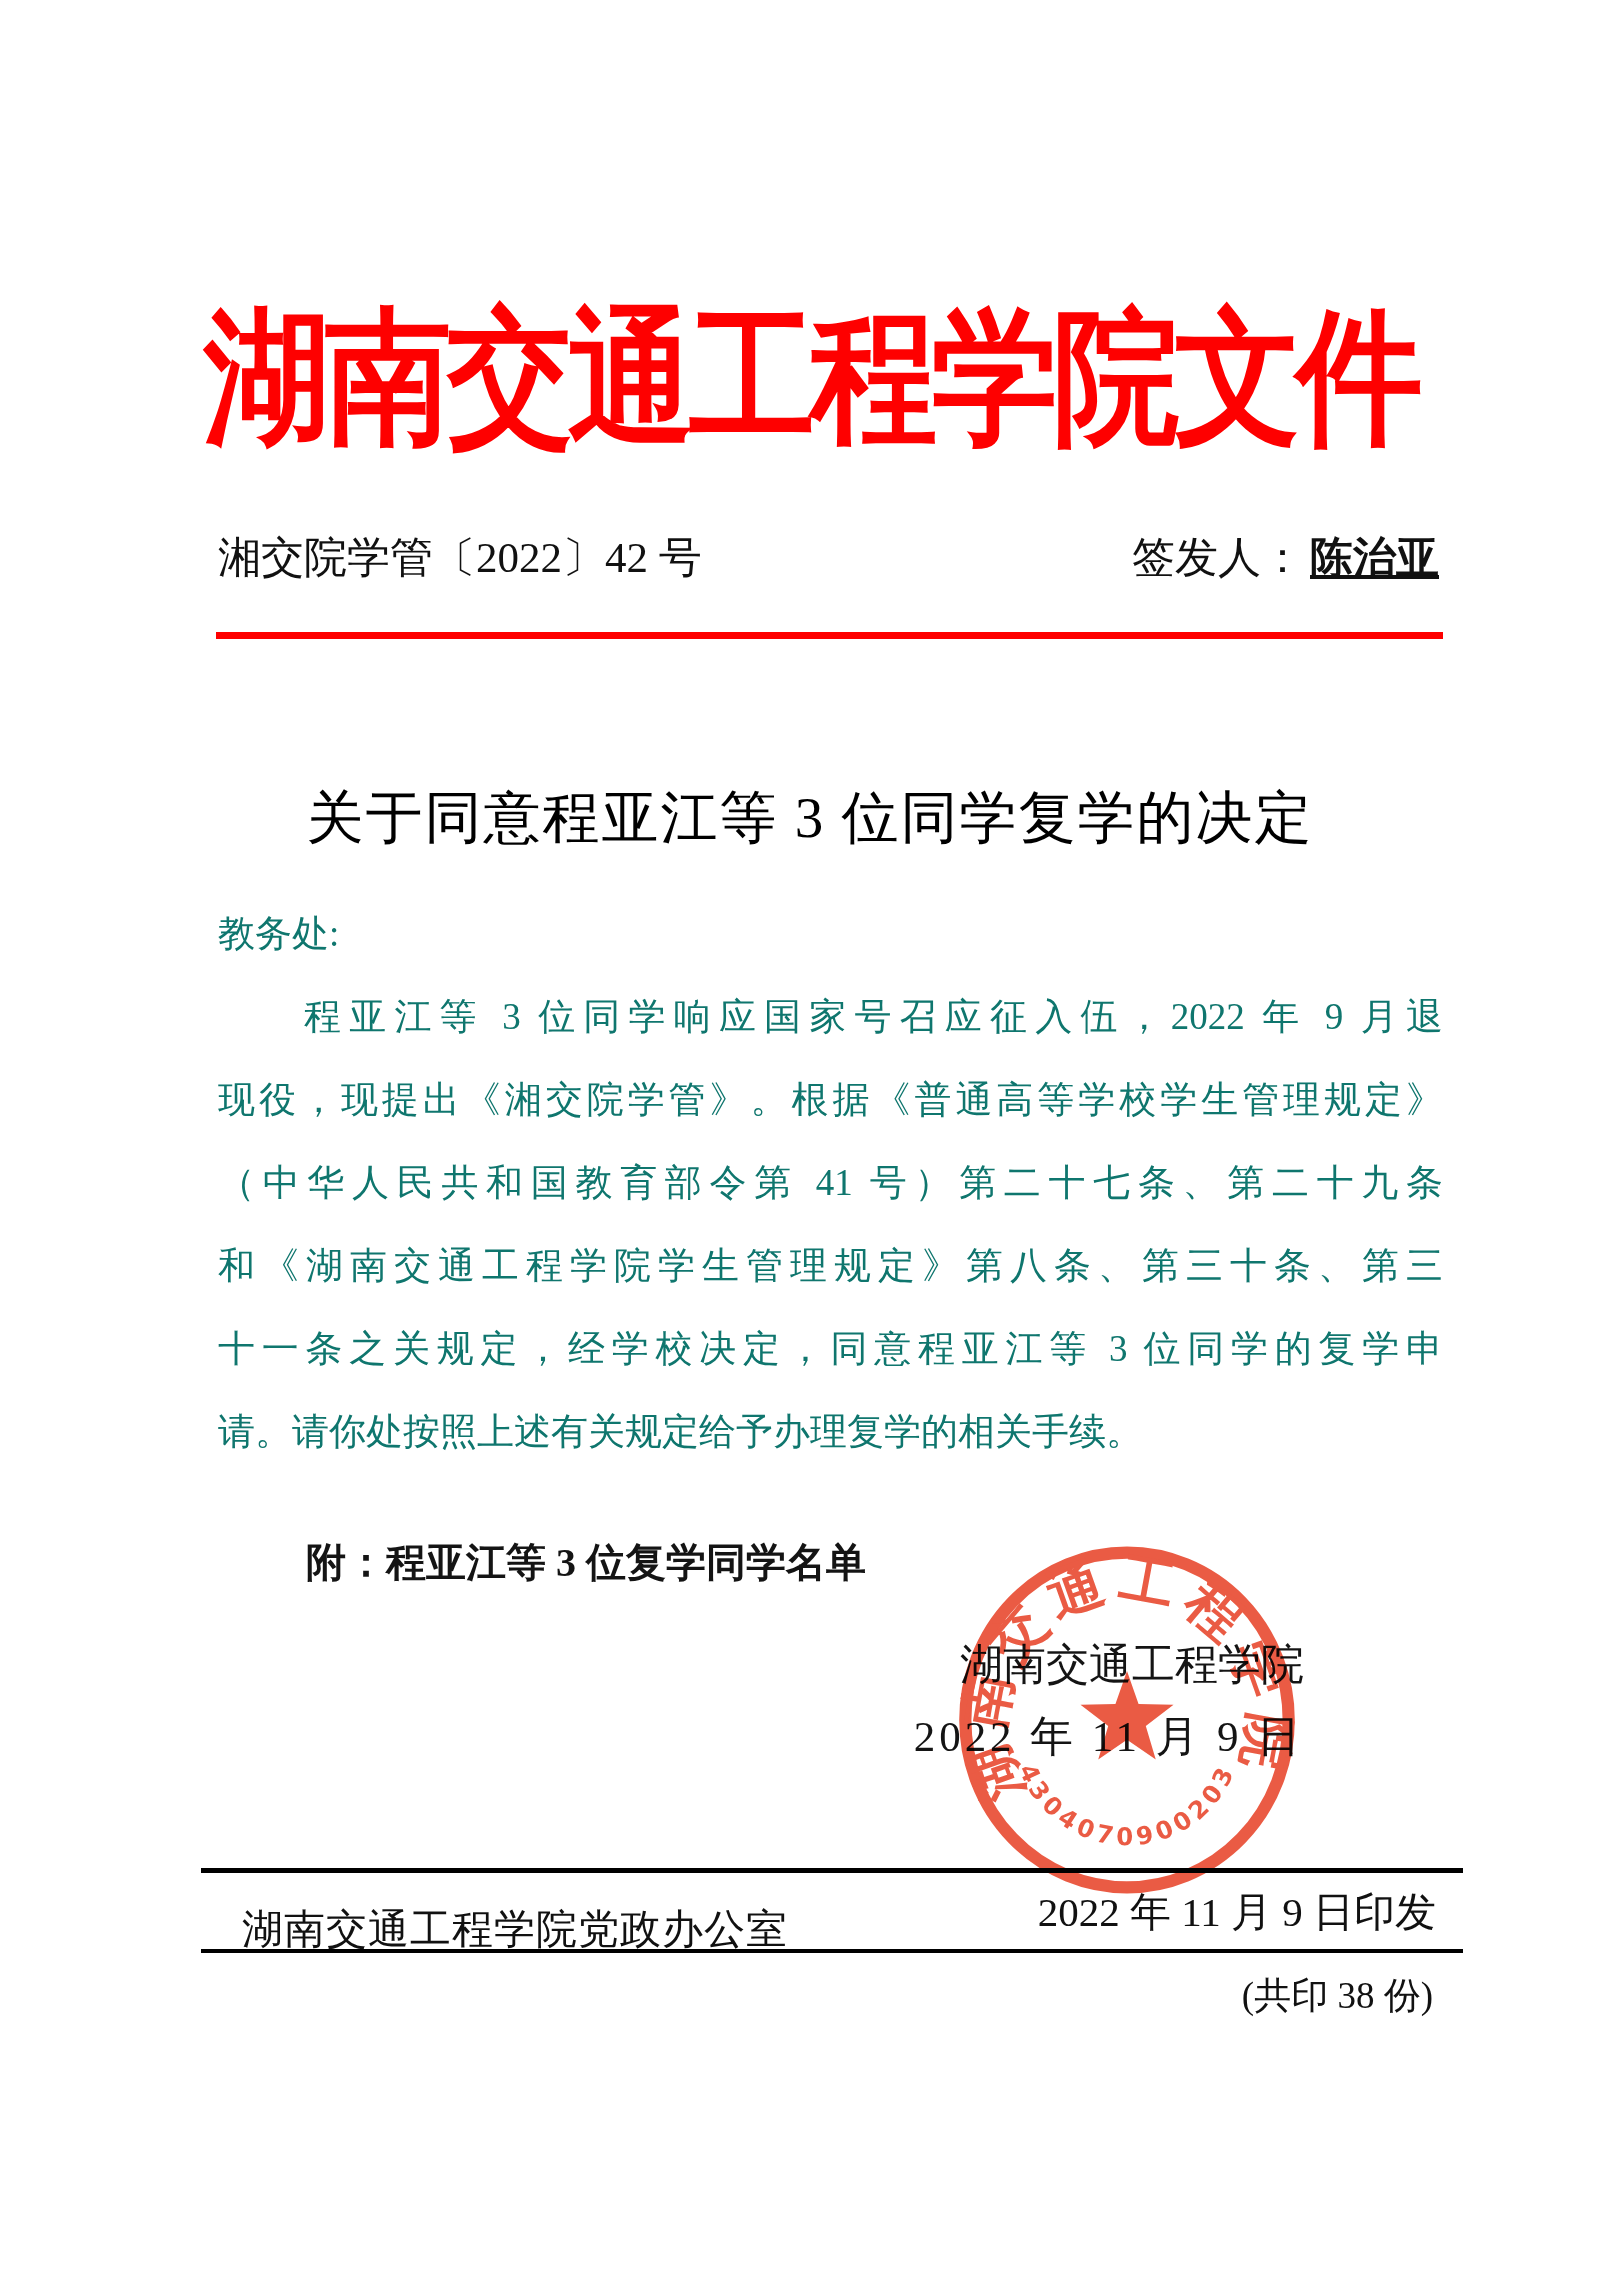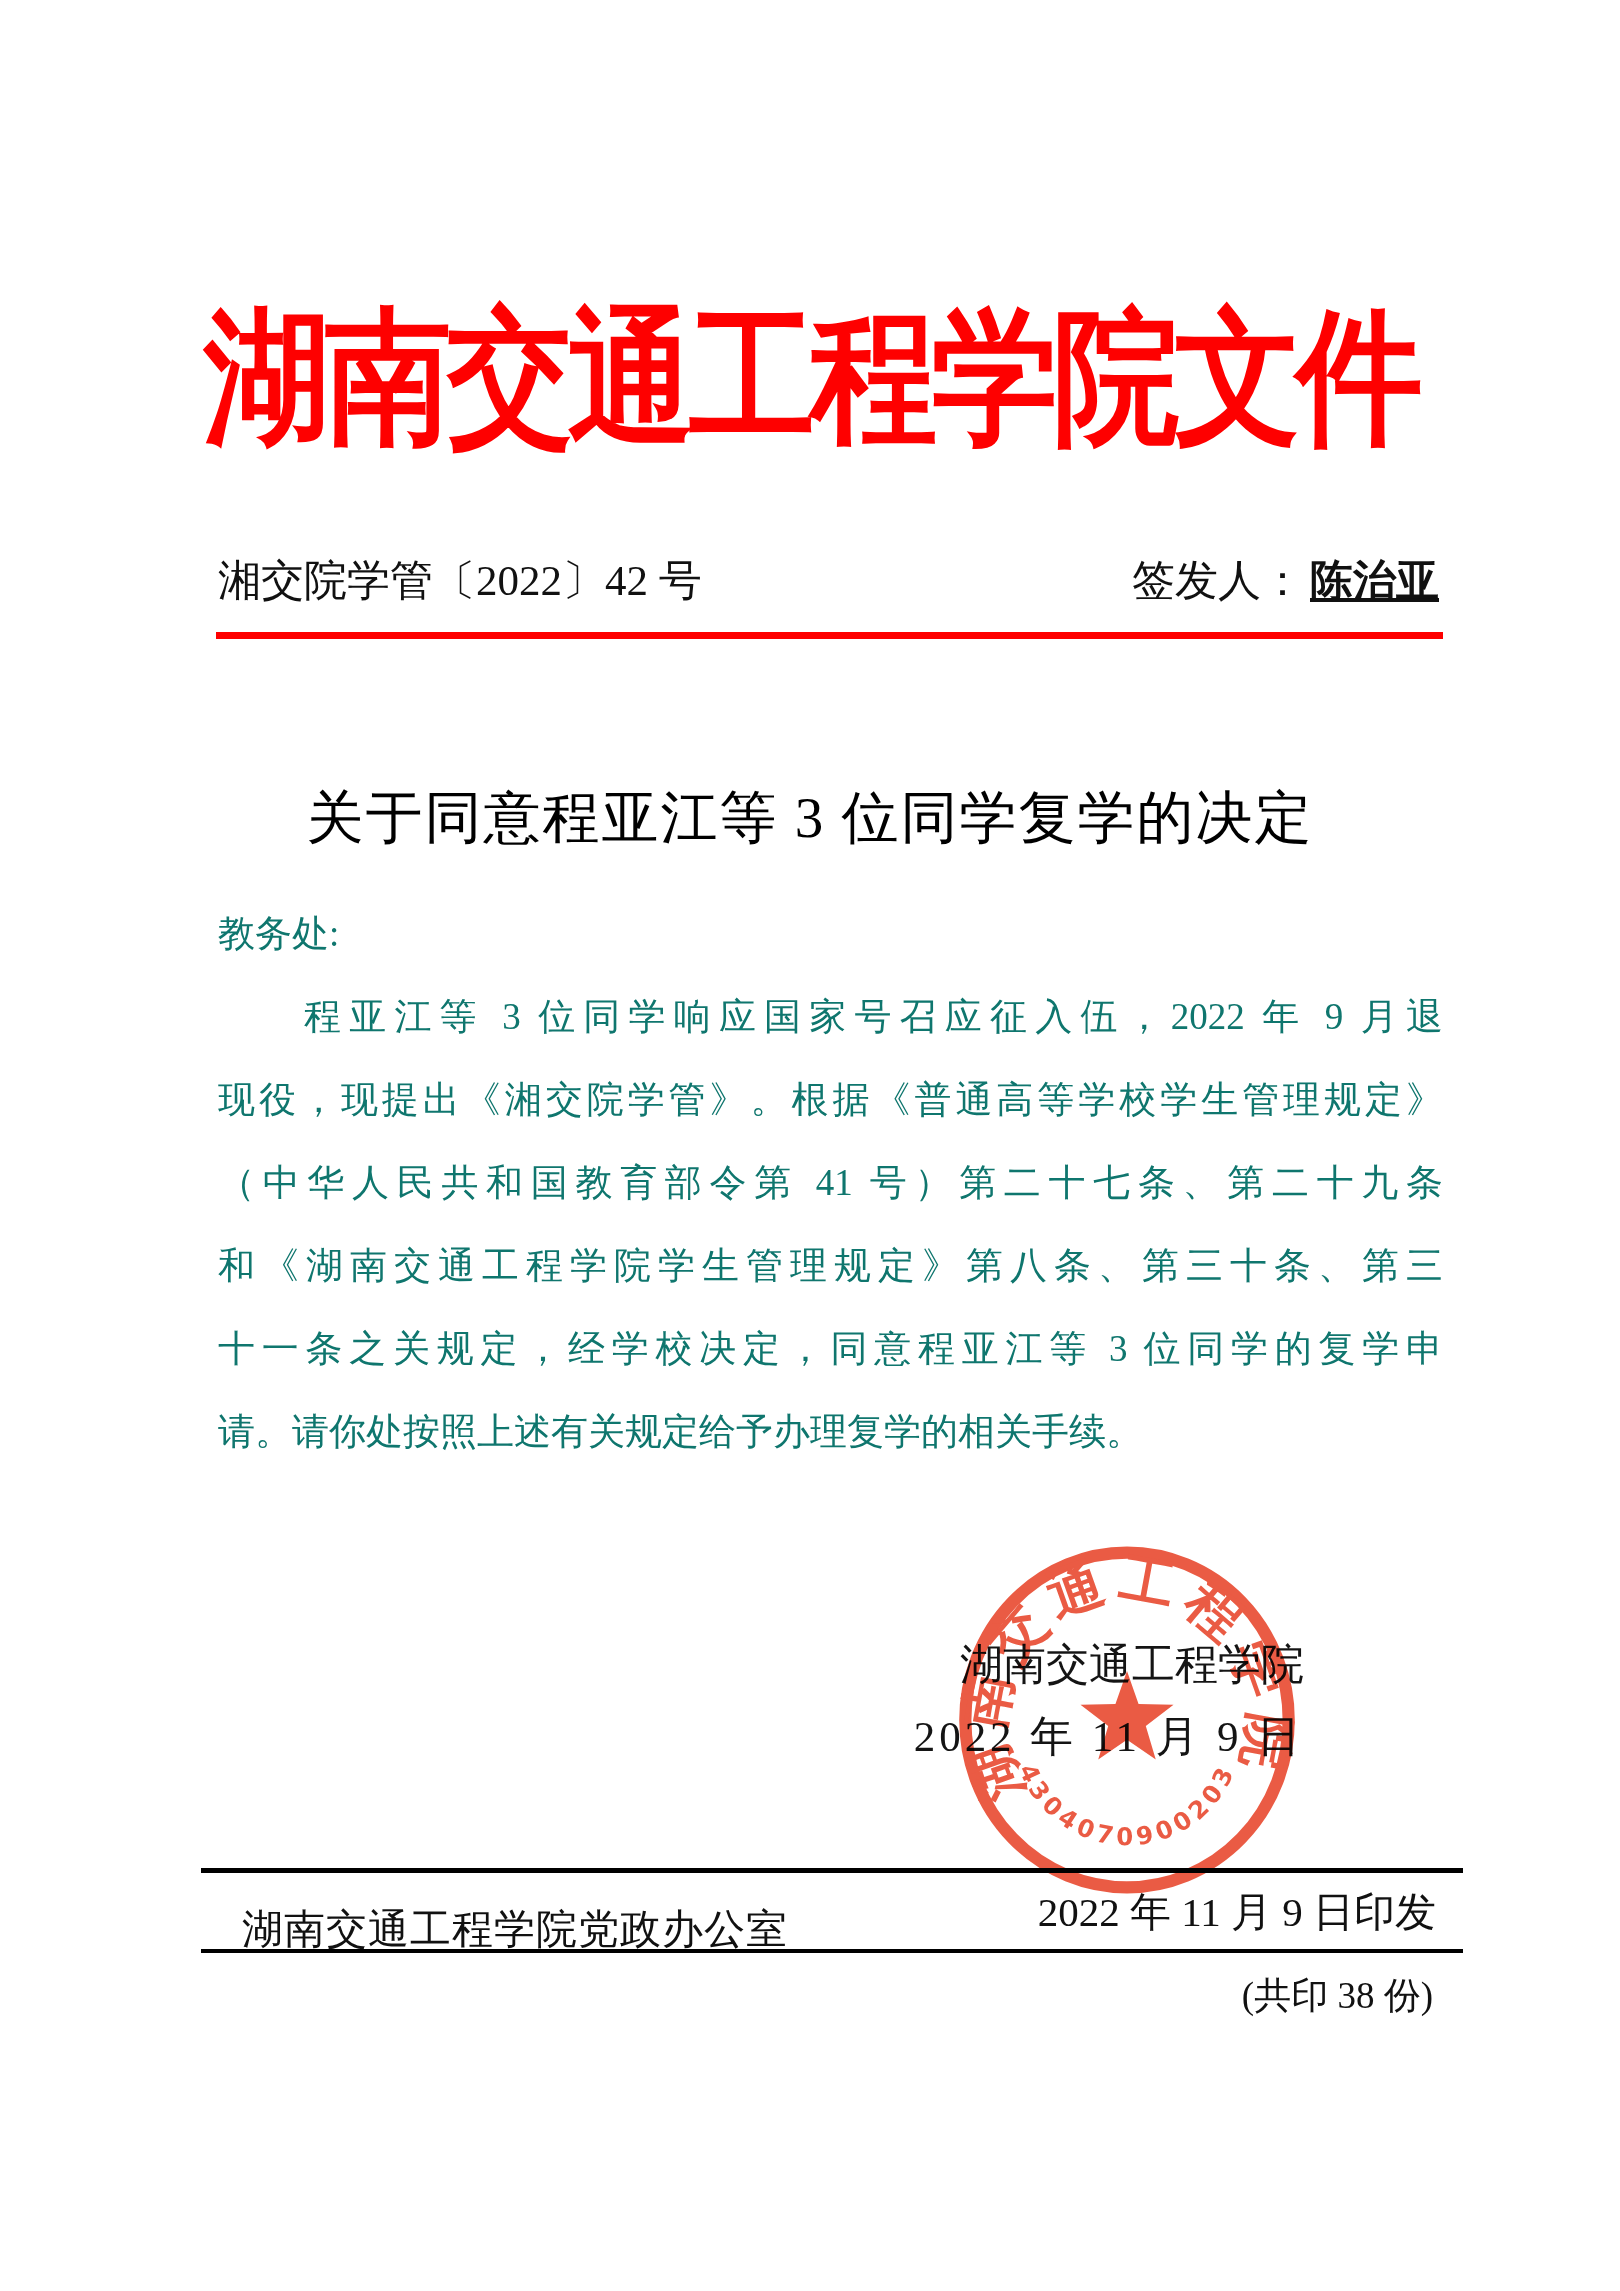--- a/index.html
+++ b/index.html
@@ -21,21 +21,21 @@
     display:inline-block;
     font-size:147px;line-height:186px;
     font-weight:bold;
     color:#fe0000;
     letter-spacing:-5.9px;
     transform:scaleX(0.86);
     transform-origin:center center;
   }
   
   .docinfo-row{
-    position:absolute;left:218px;top:548px;width:1223px;height:65px;
+    position:absolute;left:218px;top:525px;width:1223px;height:65px;
     font-size:43px;line-height:65px;
   }
   .doc-number{position:absolute;left:0;top:0;}
   .issuer{position:absolute;right:2px;top:0;}
   .issuer-name{font-weight:bold;margin-left:5.9px;text-decoration:underline;}
   .red-rule{
     position:absolute;left:216px;top:632px;width:1227px;height:6.9px;
     background:#fe0000;
   }
   
@@ -126,20 +126,21 @@
   <div class="body-block">
     <div class="salutation">教务处:</div>
     <div class="body-line indent">程亚江等 3 位同学响应国家号召应征入伍，2022 年 9 月退</div>
     <div class="body-line">现役，现提出《湘交院学管》。根据《普通高等学校学生管理规定》</div>
     <div class="body-line">（中华人民共和国教育部令第 41 号）第二十七条、第二十九条</div>
     <div class="body-line">和《湖南交通工程学院学生管理规定》第八条、第三十条、第三</div>
     <div class="body-line">十一条之关规定，经学校决定，同意程亚江等 3 位同学的复学申</div>
     <div class="body-line last">请。请你处按照上述有关规定给予办理复学的相关手续。</div>
   </div>
 
+  <div class="attachment">附：程亚江等 3 位复学同学名单</div>
 
   <div class="signature">
     <div class="sig-org">湖南交通工程学院</div>
     <div class="sig-date">2022 年 11 月 9 日</div>
   </div>
 
   <svg class="seal" viewBox="0 0 400 400" width="376" height="376" xmlns="http://www.w3.org/2000/svg">
     <defs>
       <path id="ringPath" d="M 93 275 A 130 130 0 1 1 307 275" fill="none"></path>
       <path id="numPath" d="M 85 252 A 122 122 0 0 0 315 252" fill="none"></path>

